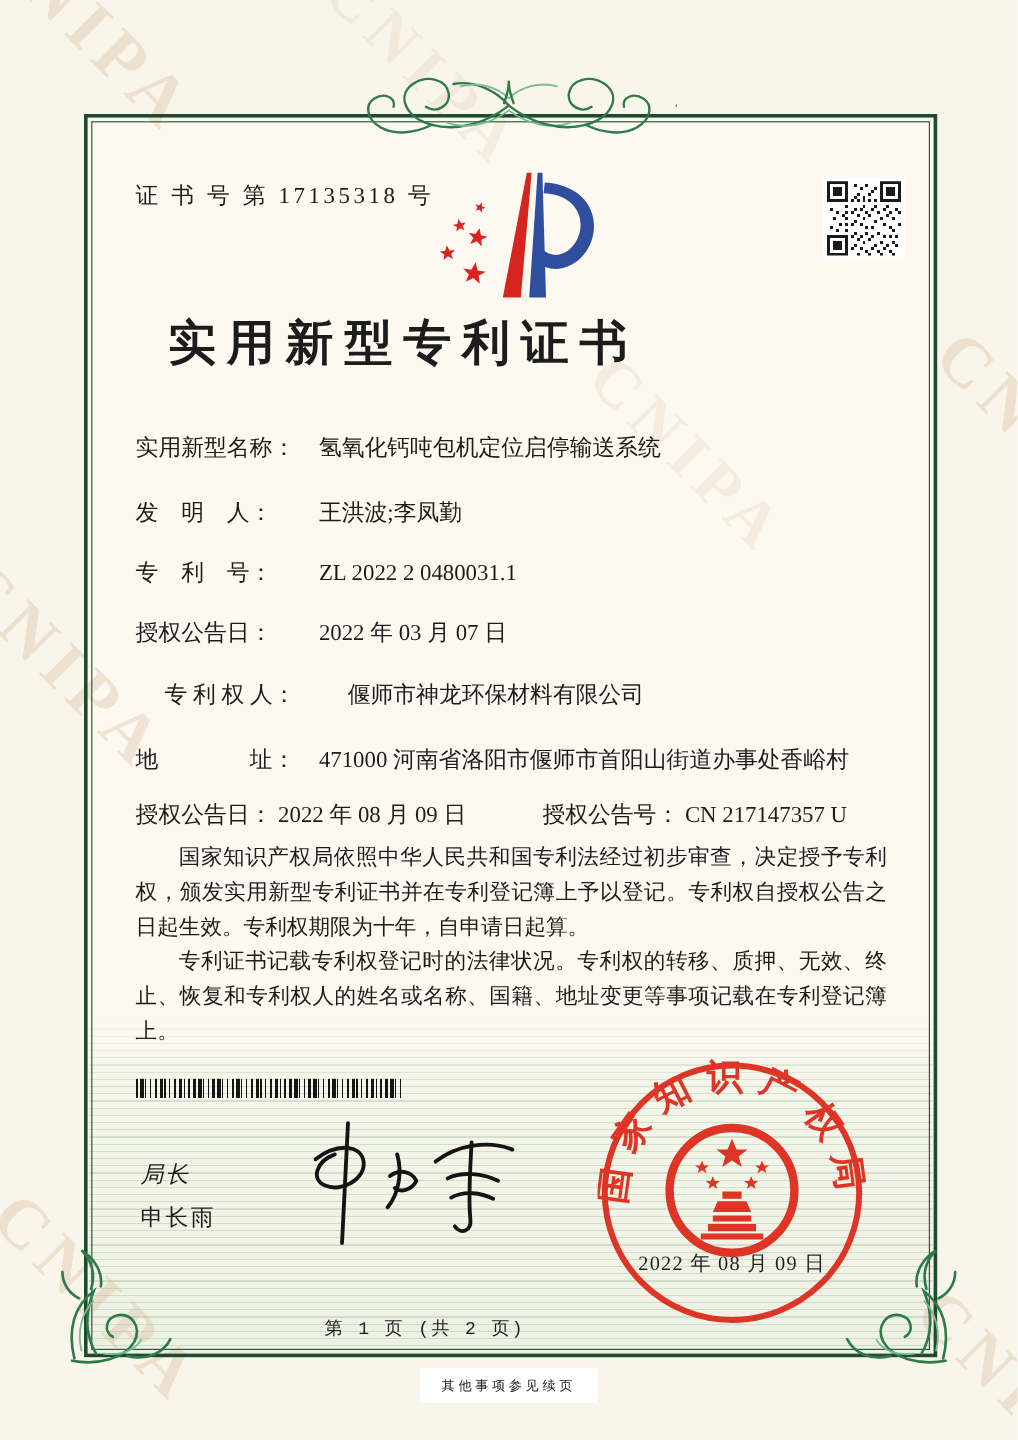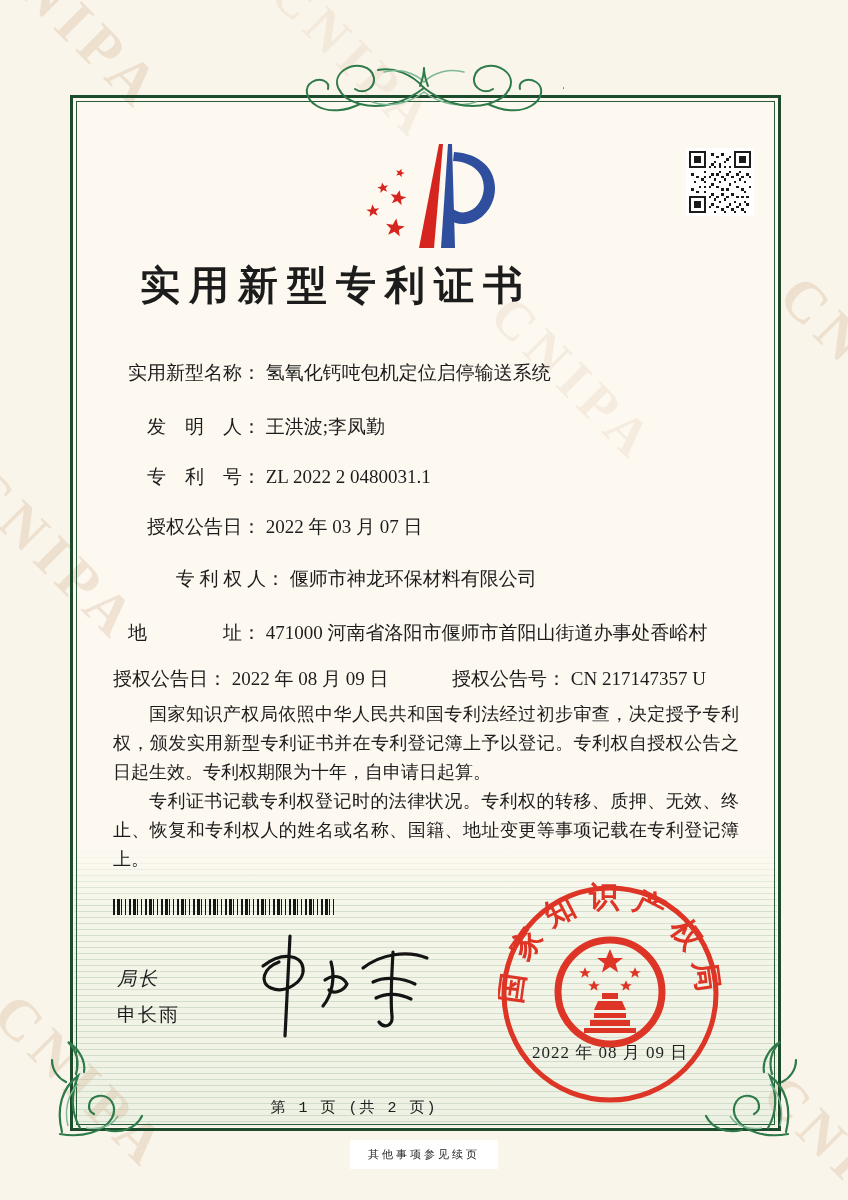--- a/index.html
+++ b/index.html
@@ -15,21 +15,21 @@
   .pattern-fade{position:absolute;left:74px;top:845px;width:703px;height:60px;z-index:1;
       background:linear-gradient(180deg,#fdf9f1,rgba(253,249,241,0));}
   .frame{position:absolute;left:70px;top:95px;width:711px;height:1036px;border:3px solid #1d4c2c;
          box-sizing:border-box;z-index:2;}
   .frame-inner{position:absolute;left:3px;top:3px;right:3px;bottom:3px;border:1px solid #2b5c39;}
   .content{position:absolute;z-index:4;}
   .certno{left:113px;top:150px;font-size:19px;letter-spacing:3px;}
   .title{left:0;top:258px;width:672px;text-align:center;font-size:40px;font-weight:bold;letter-spacing:9px;}
   .qr{left:686px;top:148px;width:62px;height:62px;background:#fff;padding:3px;}
   .field{left:113px;font-size:19px;white-space:nowrap;}
-  .field .lab{display:inline-block;min-width:148px;text-align:right;}
+  .field .lab{display:inline-block;min-width:148px;}
   .grant2{position:absolute;left:339px;top:0;}
   .paras{left:113px;top:700px;width:626px;font-size:18px;line-height:29px;text-align:justify;}
   .paras p{margin:0;text-indent:2em;}
   .barcode{left:113px;top:899px;width:223px;height:16px;
       background:repeating-linear-gradient(90deg,#161616 0 2px,rgba(0,0,0,0) 2px 4px,#161616 4px 7px,
       rgba(0,0,0,0) 7px 8px,#161616 8px 9px,rgba(0,0,0,0) 9px 12px,#161616 12px 13px,rgba(0,0,0,0) 13px 16px);}
   .sig-title{left:117px;top:966px;font-size:19px;letter-spacing:2px;font-style:italic;}
   .sig-name{left:117px;top:1002px;font-size:19px;letter-spacing:2px;}
   .signature{left:235px;top:928px;}
   .seal{left:498px;top:882px;z-index:5;opacity:.95;}
@@ -102,20 +102,21 @@
       <path d="M30,36 C34,22 30,12 22,4 C32,10 40,22 38,34"></path>
       <path d="M60,92 C76,96 90,90 96,78"></path>
       <path d="M20,44 C12,40 6,32 6,22"></path>
     </g>
     <g fill="none" stroke="#7fb894" stroke-width="1.5">
       <path d="M22,88 C18,72 22,56 32,46"></path>
       <path d="M40,90 C54,92 66,88 72,78"></path>
     </g>
   </svg>
 
+  <div class="content certno">证 书 号 第 17135318 号</div>
 
   <svg class="content" style="left:348px;top:140px;" width="150" height="115" viewBox="0 0 150 115">
     <defs>
       <path id="star" d="M0,-10 L2.9,-3.1 10,-3.1 4.3,1.4 6.2,8.1 0,3.9 -6.2,8.1 -4.3,1.4 -10,-3.1 -2.9,-3.1 Z"></path>
     </defs>
     <g fill="#d6251e">
       <use href="#star" transform="translate(52,33) scale(0.45) rotate(18)"></use>
       <use href="#star" transform="translate(35,48) scale(0.55) rotate(-10)"></use>
       <use href="#star" transform="translate(50,58) scale(0.80) rotate(12)"></use>
       <use href="#star" transform="translate(25,71) scale(0.65) rotate(-6)"></use>

